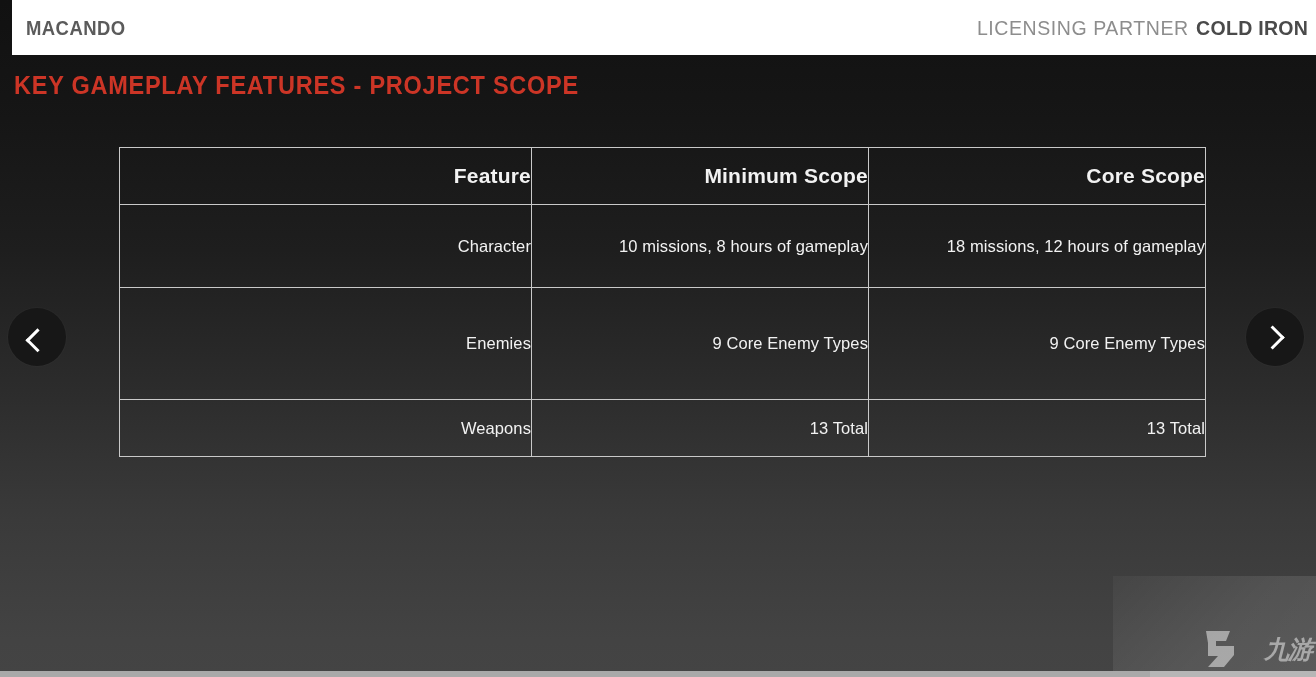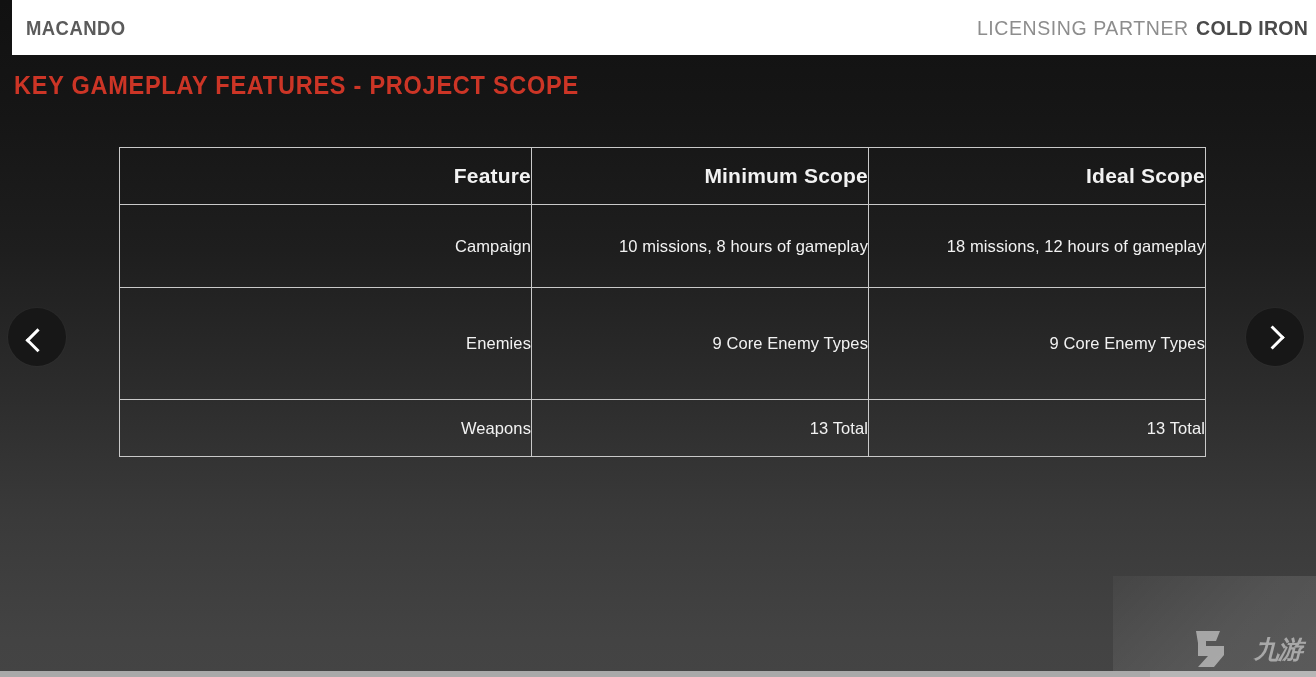--- a/index.html
+++ b/index.html
@@ -137,21 +137,21 @@
   .watermark {
     position:absolute;
     left:1113px; top:576px;
     width:203px; height:101px;
     background:linear-gradient(135deg, rgba(255,255,255,0.035) 0%, rgba(255,255,255,0.10) 55%, rgba(255,255,255,0.12) 100%);
     pointer-events:none;
     overflow:hidden;
   }
   .wm-inner {
     position:absolute;
-    right:14px; bottom:8px;
+    right:4px; bottom:8px;
     display:flex; align-items:center; gap:20px;
     opacity:0.62;
   }
   .wm-mark { display:block; }
   .wm-text {
     font-size:25px;
     font-weight:bold;
     color:#d9d9d9;
     font-family:"DejaVu Sans", sans-serif;
     font-style:italic;
@@ -191,26 +191,26 @@
   <table class="scope-table">
     <colgroup>
       <col class="c-feature">
         <col class="c-min">
         <col class="c-ideal">
     </colgroup>
     <thead>
       <tr>
         <th>Feature</th>
         <th>Minimum Scope</th>
-        <th>Ideal Scope</th>
+        <th>Core Scope</th>
       </tr>
     </thead>
     <tbody>
       <tr class="r-campaign">
-        <td>Campaign</td>
+        <td>Character</td>
         <td>10 missions, 8 hours of gameplay</td>
         <td>18 missions, 12 hours of gameplay</td>
       </tr>
       <tr class="r-enemies">
         <td>Enemies</td>
         <td>9 Core Enemy Types</td>
         <td>9 Core Enemy Types</td>
       </tr>
       <tr class="r-weapons">
         <td>Weapons</td>

